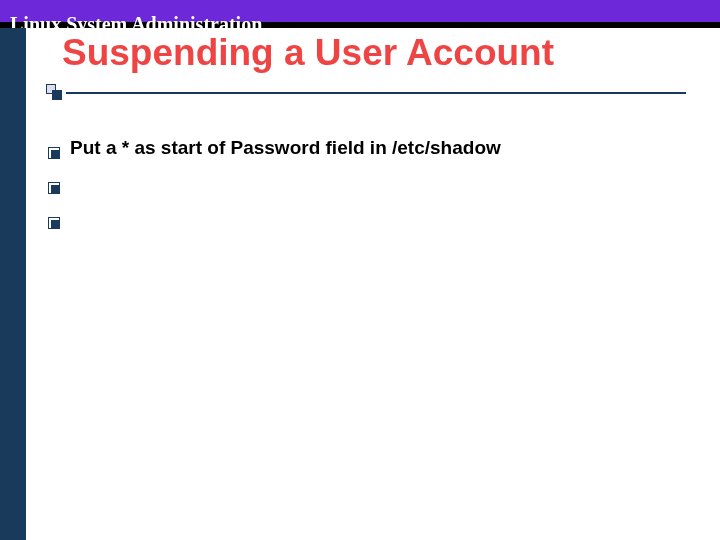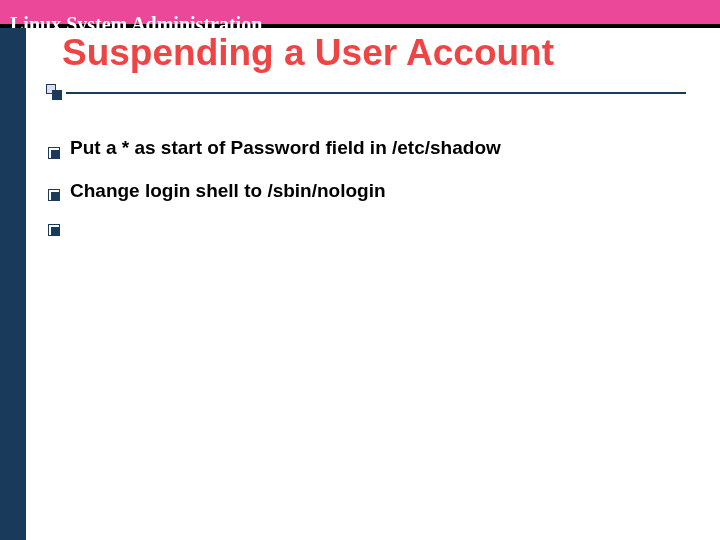--- a/index.html
+++ b/index.html
@@ -5,23 +5,23 @@
     * { margin: 0; padding: 0; box-sizing: border-box; }
     body {
       width: 720px;
       height: 540px;
       background: #fff;
       font-family: Arial, "Helvetica Neue", Helvetica, sans-serif;
       overflow: hidden;
       position: relative;
     }
     .header-bar {
-      background: #ec4899;
+      background: #6d28d9;
       height: 28px;
-      border-bottom: 4px solid #000000;
+      border-bottom: 6px solid #000000;
       padding: 13px 10px 0 10px;
     }
     .header-title {
       font-family: "Times New Roman", Times, serif;
       font-size: 20px;
       font-weight: bold;
       color: #fff;
       border-bottom: 1px solid #fff;
       display: inline-block;
       padding-bottom: 0px;
@@ -140,21 +140,20 @@
           <div class="outer"></div>
           <div class="inner"></div>
         </div>
       <div class="bullet-text">Put a * as start of Password field in /etc/shadow</div>
     </div>
     <div class="bullet-row">
       <div class="bullet-icon">
           <div class="outer"></div>
           <div class="inner"></div>
         </div>
-      <div class="bullet-text">Change login shell to /sbin/nologin</div>
     </div>
     <div class="bullet-row">
       <div class="bullet-icon">
           <div class="outer"></div>
           <div class="inner"></div>
         </div>
     </div>
   </div>
 </div>
 

